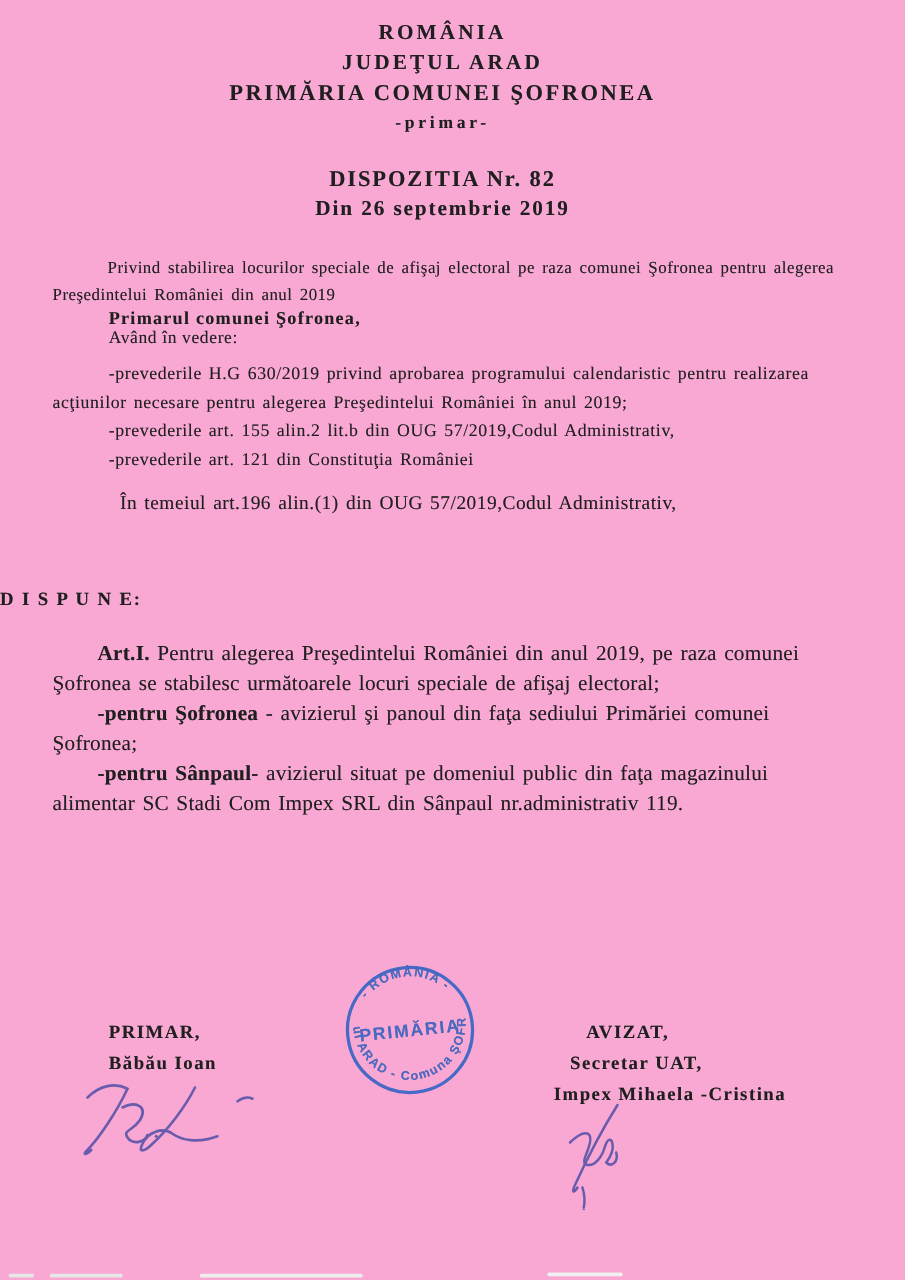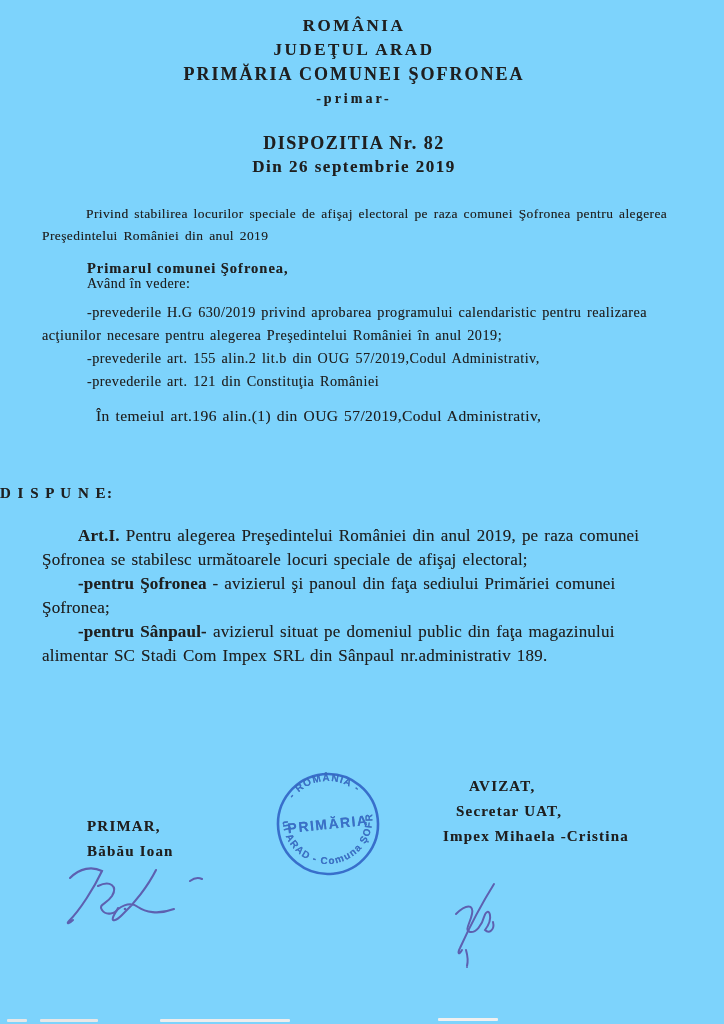--- a/index.html
+++ b/index.html
@@ -5,41 +5,41 @@
   html,body{margin:0;padding:0;}
   body{
     width:724px;height:1024px;
     background:#ffffff;
     font-family:"Liberation Serif","DejaVu Serif",serif;
     color:#1f1f1f;
     -webkit-font-smoothing:antialiased;
   }
   .page{
     position:relative;width:724px;height:1024px;
-    background:#7dd3fc;overflow:hidden;
+    background:#f9a8d4;overflow:hidden;
     text-shadow:0 0 .5px rgba(45,45,45,.45);
   }
   
   .doc-header{padding-top:16px;text-align:center;transform:translateX(-8px);}
   .h-country{font-size:17px;font-weight:bold;letter-spacing:2.5px;}
   .h-county{font-size:17px;font-weight:bold;letter-spacing:2.5px;margin-top:4px;}
   .h-institution{font-size:18px;font-weight:bold;letter-spacing:2px;margin-top:4px;}
   .h-issuer{font-size:14px;font-weight:bold;letter-spacing:3px;margin-top:6px;}
   .h-doc-title{font-size:18px;font-weight:bold;letter-spacing:1.5px;margin-top:26px;}
   .h-doc-date{font-size:17px;font-weight:bold;letter-spacing:1.5px;margin-top:3px;}
   
   .subject{
     margin:26px 40px 0 42px;
     font-size:13.5px;font-weight:normal;
     letter-spacing:.4px;word-spacing:2px;
     line-height:22px;text-indent:44px;
   }
   
   .preamble{margin:0 40px 0 42px;}
-  .intro{margin-top:13px;margin-left:45px;line-height:16px;}
+  .intro{margin-left:45px;line-height:16px;}
   .intro-bold{font-size:14.5px;font-weight:bold;letter-spacing:1px;}
   .intro-reg{font-size:14px;letter-spacing:.5px;}
   .items{margin-top:9px;font-size:14.2px;line-height:23px;letter-spacing:.5px;word-spacing:1.5px;}
   .items p{margin:0;text-indent:45px;}
   .legal-basis{
     margin:12px 40px 0 42px;
     font-size:15.5px;letter-spacing:.4px;word-spacing:1.5px;
     text-indent:54px;line-height:22px;
   }
   
@@ -51,21 +51,21 @@
   .articles{
     margin:22px 56px 0 42px;
     font-size:17px;line-height:24px;
     letter-spacing:.2px;word-spacing:1.5px;
   }
   .articles p{margin:0;text-indent:36px;}
   .bold{font-weight:bold;}
   .link{text-decoration:underline;text-underline-offset:3px;}
   
   .sig-left{position:absolute;left:87px;top:818px;}
-  .sig-right{position:absolute;left:443px;top:778px;}
+  .sig-right{position:absolute;left:443px;top:818px;}
   .sig-line{font-size:15px;font-weight:bold;letter-spacing:1.2px;line-height:16px;}
   .sig-left .sig-line + .sig-line{margin-top:9px;}
   .sig-right .sig-line + .sig-line{margin-top:9px;}
   .ind-a{margin-left:26px;}
   .ind-b{margin-left:13px;}
   .sig-svg{position:absolute;}
   #sig-primar{left:56px;top:860px;}
   #sig-secretar{left:444px;top:878px;}
   
   .stamp{position:absolute;left:266px;top:762px;opacity:.88;}
@@ -112,21 +112,21 @@
     </div>
   </section>
 
   <p class="legal-basis">În temeiul art.196 alin.(1) din OUG 57/2019,Codul Administrativ,</p>
 
   <div class="dispune">D I S P U N  E:</div>
 
   <section class="articles">
     <p><span class="bold">Art.I.</span><span> Pentru alegerea Preşedintelui României  din anul 2019, pe raza comunei Şofronea se stabilesc următoarele locuri speciale de afişaj electoral;</span></p>
     <p><span class="bold">-pentru Şofronea</span><span> - avizierul şi panoul din faţa sediului Primăriei comunei Şofronea;</span></p>
-    <p><span class="bold">-pentru Sânpaul-</span><span> avizierul situat pe domeniul public din faţa magazinului alimentar SC Stadi Com Impex SRL din Sânpaul nr.administrativ 189.</span></p>
+    <p><span class="bold">-pentru Sânpaul-</span><span> avizierul situat pe domeniul public din faţa magazinului alimentar SC Stadi Com Impex SRL din Sânpaul nr.administrativ 119.</span></p>
   </section>
 
   <svg class="stamp" width="124" height="124" viewBox="0 0 124 124">
     <g transform="rotate(-6 62 62)" fill="none">
       <circle cx="62" cy="62" r="50" stroke="#2f62c5" stroke-width="2.6"></circle>
       <path id="arcTop" d="M 19,62 A 43,43 0 0 1 105,62" fill="none"></path>
       <path id="arcBottom" d="M 17,57 A 45,45 0 0 0 107,57" fill="none"></path>
       <text class="stamp-ring-text" fill="#2f62c5">
         <textPath href="#arcTop" startOffset="50%" text-anchor="middle">- ROMÂNIA -</textPath>
       </text>

